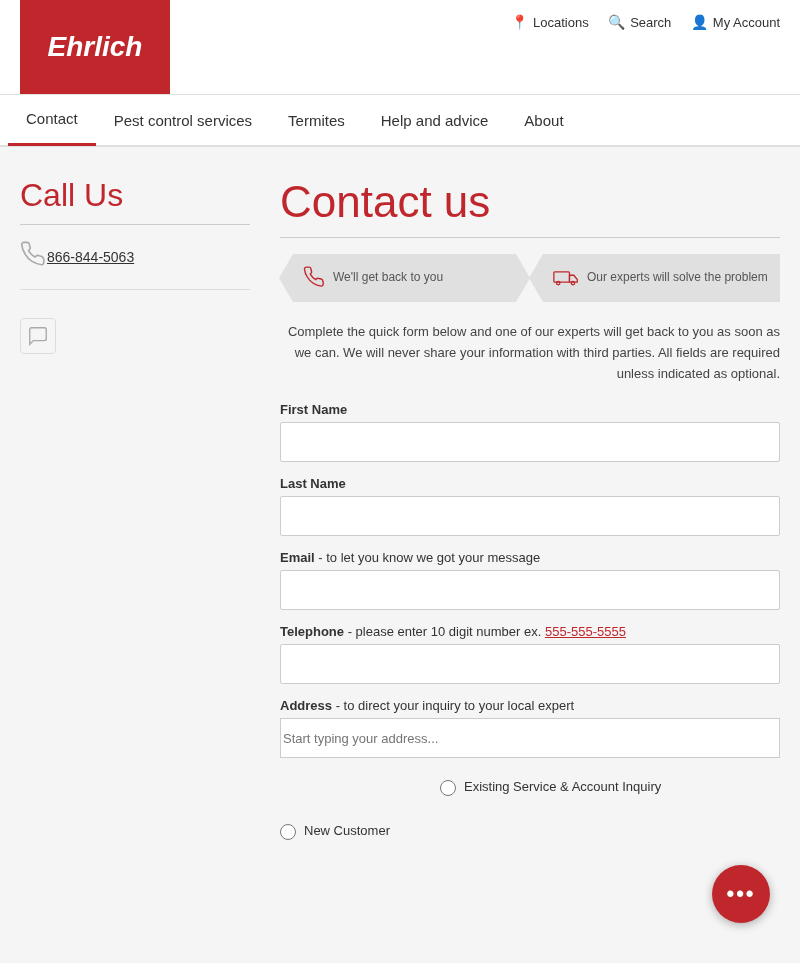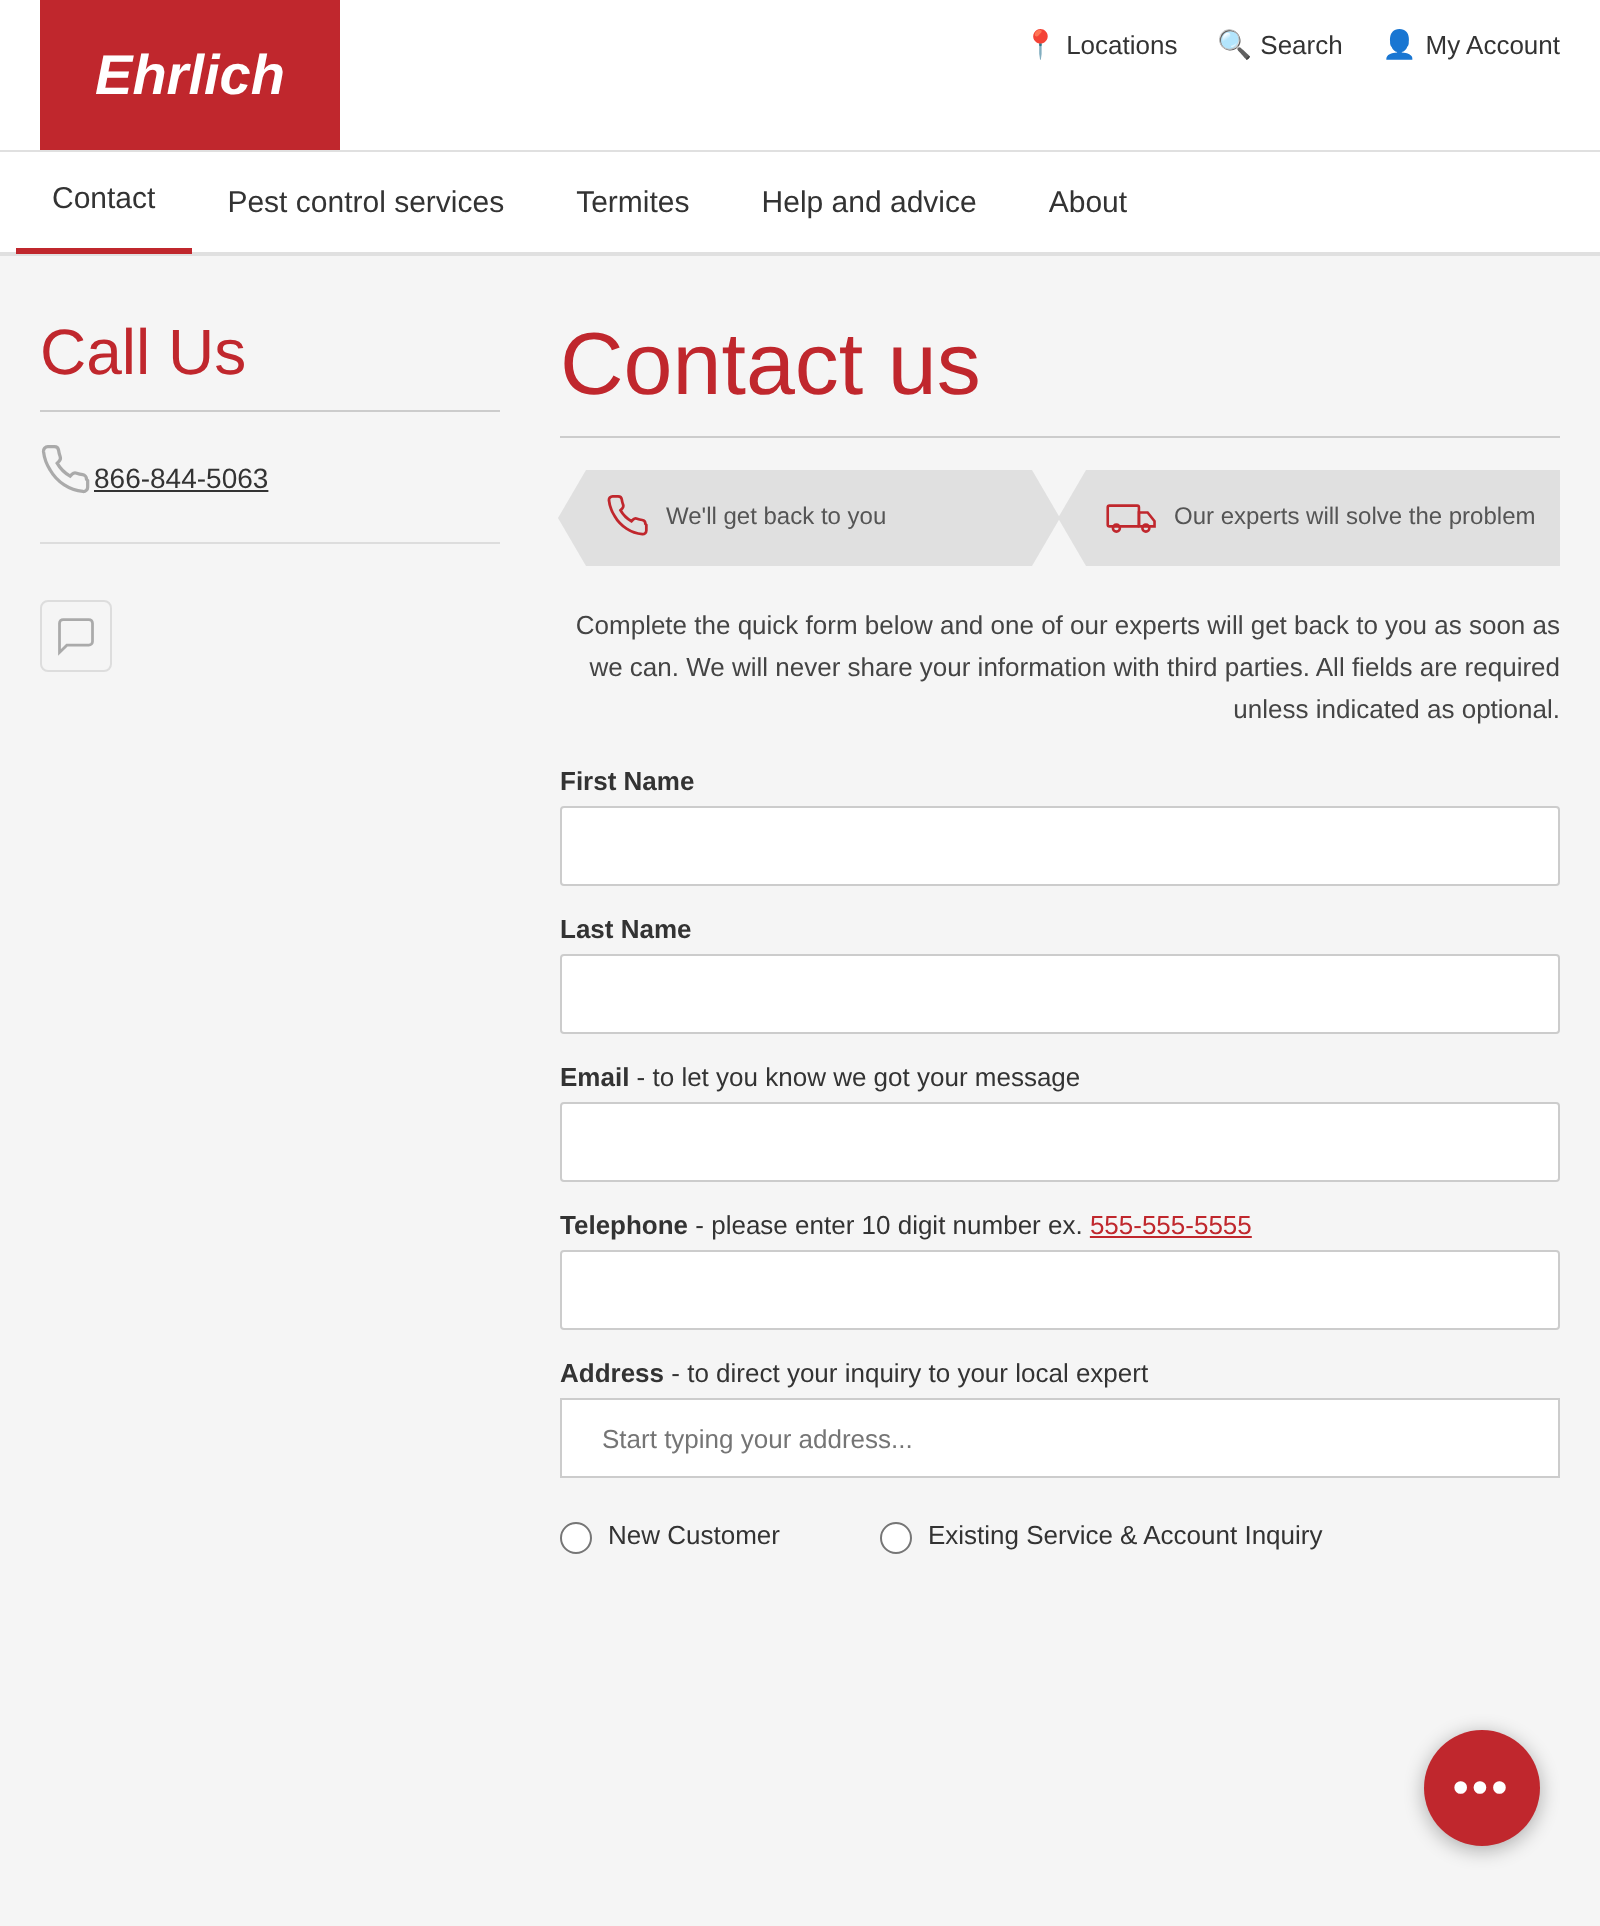--- a/index.html
+++ b/index.html
@@ -3,21 +3,21 @@
   <meta charset="utf-8">
   <style>
     * { box-sizing: border-box; margin: 0; padding: 0; }
     body { font-family: Arial, sans-serif; background: #f5f5f5; color: #333; font-size: 14px; }
   </style>
 </head>
 <body>
 
 <div style="background:#fff; border-bottom:1px solid #e0e0e0;">
   <div style="display:flex; align-items:flex-start; justify-content:space-between; padding:0 20px;">
-    <div style="background:#c0272d; width:150px; height:75px; display:flex; align-items:center; justify-content:center;">
+    <div style="background:#c0272d; width:150px; height:94px; display:flex; align-items:center; justify-content:center;">
       <span style="color:#fff; font-size:28px; font-weight:bold; font-style:italic;">Ehrlich</span>
     </div>
     <div style="display:flex; align-items:center; gap:20px; padding-top:14px;">
       <a href="#" style="display:flex;align-items:center;gap:4px;color:#333;text-decoration:none;font-size:13px;">
         <span style="font-size:14px;">📍</span>
         <span>Locations</span>
       </a>
       <a href="#" style="display:flex;align-items:center;gap:4px;color:#333;text-decoration:none;font-size:13px;">
         <span style="font-size:14px;">🔍</span>
         <span>Search</span>
@@ -124,26 +124,26 @@
         <label style="display:block; font-size:13px; color:#333; margin-bottom:5px;">
           <strong>Telephone</strong><span> - please enter 10 digit number ex. </span><a href="#" style="color:#c0272d; text-decoration:underline;">555-555-5555</a>
         </label>
         <input type="tel" style="width: 100%; height: 40px; border: 1px solid rgb(204, 204, 204); border-radius: 2px; padding: 0px 10px; font-size: 14px; background: rgb(255, 255, 255);">
       </div>
 
       <div style="margin-bottom:20px;">
         <label style="display:block; font-size:13px; color:#333; margin-bottom:5px;">
           <strong>Address</strong><span> - to direct your inquiry to your local expert</span>
         </label>
-        <input type="text" style="width: 100%; height: 40px; border: 1px solid rgb(204, 204, 204); border-radius: 0; padding: 0px 20px; font-size: 13px; color: rgb(153, 153, 153); background: rgb(255, 255, 255);" placeholder="Start typing your address...">
+        <input type="text" style="width: 100%; height: 40px; border: 1px solid rgb(204, 204, 204); border-radius: 0; padding: 0px 2px; font-size: 13px; color: rgb(153, 153, 153); background: rgb(255, 255, 255);" placeholder="Start typing your address...">
       </div>
 
       <div style="margin-bottom:20px;">
         <div style="display:flex; gap:50px; align-items:flex-start;">
-          <label style="display:flex; align-items:center; gap:8px; font-size:13px; cursor:pointer;">
+          <label style="display:flex; align-items:center; gap:8px; font-size:13px; cursor:pointer;margin-top:44px;">
             <input type="radio" name="customer_type" style="margin-top: 2px; width: 16px; height: 16px; accent-color: rgb(192, 39, 45);">
             <span style="line-height:1.4;">New Customer</span>
           </label>
           <label style="display:flex; align-items:flex-start; gap:8px; font-size:13px; cursor:pointer;">
             <input type="radio" name="customer_type" style="margin-top: 2px; width: 16px; height: 16px; accent-color: rgb(192, 39, 45);">
             <span style="line-height:1.4;">Existing Service &amp; Account Inquiry</span>
           </label>
         </div>
       </div>
 

